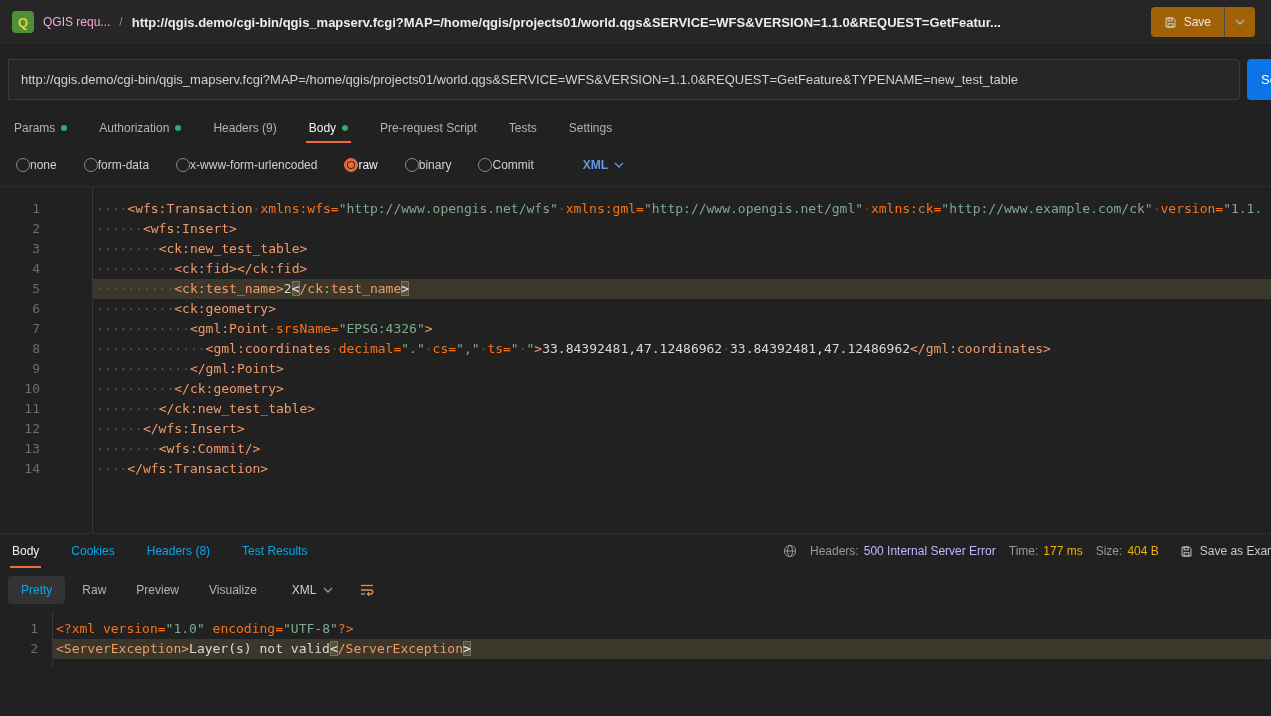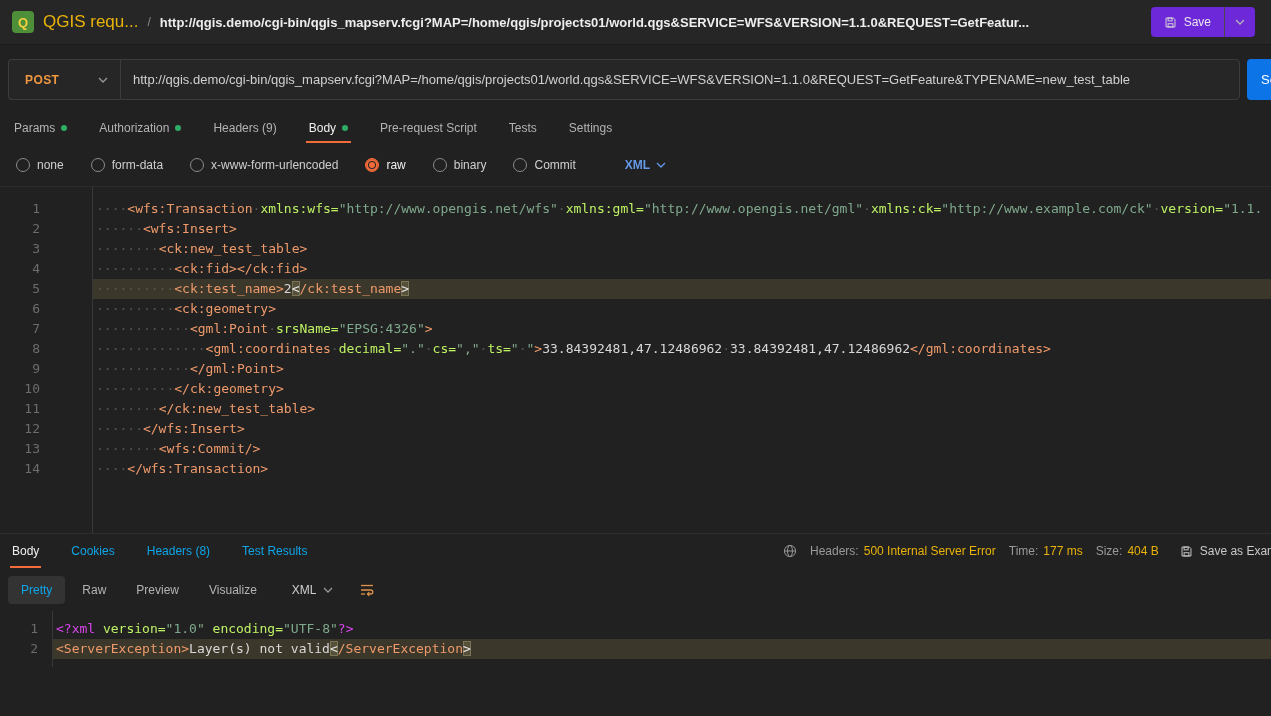--- a/index.html
+++ b/index.html
@@ -7,24 +7,24 @@
   body { font-family:"Liberation Sans", sans-serif; }
 
   .app { position:relative; width:1271px; height:716px; background:#212121; overflow:hidden; color:#cccccc; }
 
   
   .topbar { height:45px; background:#262626; border-bottom:1px solid #1b1b1b;
             display:flex; align-items:center; justify-content:space-between; padding:0 16px 0 12px; }
   .topbar-left { display:flex; align-items:center; gap:9px; min-width:0; flex:1; overflow:hidden; white-space:nowrap; }
   .qgis-icon { width:22px; height:22px; border-radius:4px; background:#4e8f3a; color:#f3d03e;
                font-weight:bold; font-size:13px; display:flex; align-items:center; justify-content:center; flex:none; }
-  .crumb { color:#eab308; font-size:17px; flex:none; }
+  .crumb { color:#f9a8d4; font-size:12px; flex:none; }
   .crumb-sep { color:#8a8a8a; font-size:12px; flex:none; }
   .title-url { color:#ededed; font-size:13px; font-weight:bold; overflow:hidden; white-space:nowrap; }
-  .save-split { display:flex; background:#6d28d9; border-radius:4px; overflow:hidden; flex:none; margin-left:20px; }
+  .save-split { display:flex; background:#a16207; border-radius:4px; overflow:hidden; flex:none; margin-left:20px; }
   .save-main { display:flex; align-items:center; gap:7px; background:transparent; border:none; color:#e8e8e8;
                font-size:12px; padding:8px 13px; cursor:pointer; font-family:inherit; }
   .save-caret { background:transparent; border:none; border-left:1px solid #4a4a4a; color:#b5b5b5; padding:0 10px; cursor:pointer; }
   .icon-svg { display:block; }
 
   
   .url-row { position:relative; display:flex; align-items:stretch; padding:14px 31px 13px 8px; height:68px; }
   .method-select { width:112px; background:#262626; border:1px solid #3c3c3c; border-right:none;
                    border-radius:4px 0 0 4px; display:flex; align-items:center; justify-content:space-between;
                    padding:0 12px 0 16px; cursor:pointer; flex:none; }
@@ -37,60 +37,60 @@
   
   .req-tabs { display:flex; align-items:center; height:30px; padding:0 8px; }
   .req-tab { position:relative; display:flex; align-items:center; gap:6px; padding:0 6px; margin-right:20px;
              height:100%; font-size:12px; color:#b3b3b3; cursor:pointer; white-space:nowrap; }
   .req-tab.active { color:#f0f0f0; }
   .req-tab.active::after { content:''; position:absolute; left:3px; right:3px; bottom:0; height:2px; background:#f26b3a; }
   .dot { width:6px; height:6px; border-radius:50%; background:#2fac66; flex:none; }
 
   
   .modes-row { display:flex; align-items:center; height:44px; padding:0 16px; border-bottom:1px solid #2c2c2c; }
-  .mode { display:flex; align-items:center; gap:7px; margin-right:27px; font-size:12px; color:#cfcfcf; cursor:pointer; white-space:nowrap; }
+  .mode { display:flex; align-items:center; gap:0; margin-right:27px; font-size:12px; color:#cfcfcf; cursor:pointer; white-space:nowrap; }
   .radio { width:14px; height:14px; border-radius:50%; border:1px solid #8a8a8a; background:transparent; flex:none; }
   .mode.selected .radio { border-color:#f26b3a; background:#f26b3a; box-shadow: inset 0 0 0 2px #f26b3a, inset 0 0 0 3px #262626; }
   .mode.selected .mode-label { color:#f0f0f0; }
   .lang-select { display:flex; align-items:center; gap:6px; color:#6499e9; font-size:12px; font-weight:bold; margin-left:22px; cursor:pointer; }
 
   
   .editor { position:relative; font-family:"DejaVu Sans Mono", monospace; font-size:13px; line-height:20px;
             white-space:pre; overflow:hidden; background:#212121; }
   #req-editor  { height:346px; padding-top:12px; }
   #req-editor::before  { content:''; position:absolute; left:92px; top:0; bottom:0; width:1px; background:#383838; }
   #resp-editor { height:105px; padding-top:8px; }
   #resp-editor::before { content:''; position:absolute; left:52px; top:0; height:56px; width:1px; background:#383838; }
   .code-row { display:flex; }
   .gutter-cell { flex:none; text-align:right; color:#6c6c6c; }
   #req-editor  .gutter-cell { width:92px; padding-right:52px; }
   #resp-editor .gutter-cell { width:52px; padding-right:14px; }
   .line-content { flex:1; padding-left:4px; }
   .code-row.hl .line-content { background:#3b372a; }
   .tk-tag  { color:#ef9a6b;margin-top:24px; }
-  .tk-attr { color:#bef264; }
+  .tk-attr { color:#f97316; }
   .tk-str  { color:#7fa98c; }
   .tk-txt  { color:#d8d8d8; }
-  .tk-meta { color:#d946ef; }
+  .tk-meta { color:#f97316; }
   .tk-ws   { color:#565656; }
   .tk-sp   { color:#d0d0d0; }
   .tk-match { color:#e8e8e8; background:#55503a; box-shadow: inset 0 0 0 1px #7a7355; }
 
   
   .resp-section { border-top:1px solid #2e2e2e; }
   .resp-header { position:relative; display:flex; align-items:center; height:34px; padding:0 8px; overflow:visible; }
   .resp-tabs { display:flex; align-items:center; height:100%; }
   .resp-tab { position:relative; height:100%; display:flex; align-items:center; padding:0 4px; margin-right:24px;
               font-size:12px; color:#0ea5e9; cursor:pointer; white-space:nowrap; }
   .resp-tab.active { color:#f0f0f0; }
   .resp-tab.active::after { content:''; position:absolute; left:2px; right:2px; bottom:0; height:2px; background:#f26b3a; }
   .resp-meta { position:absolute; left:783px; top:0; height:34px; display:flex; align-items:center; gap:13px;
                font-size:12px; color:#9a9a9a; white-space:nowrap; }
   .meta-pair { display:flex; gap:5px; }
-  .status-val { color:#eab308; }
+  .status-val { color:#c4b5fd; }
   .green-val  { color:#eab308; }
   .save-example { display:flex; align-items:center; gap:7px; color:#c9c9c9; cursor:pointer; margin-left:8px; }
 
   .resp-toolbar { display:flex; align-items:center; height:43px; padding:0 8px; }
   .view-tab { color:#b3b3b3; font-size:12px; padding:7px 13px; margin-right:4px; cursor:pointer; border-radius:4px; }
   .view-tab.pill { background:#333333; color:#0ea5e9; }
   .resp-lang { display:flex; align-items:center; gap:6px; color:#cfcfcf; font-size:12px; margin-left:18px; cursor:pointer; }
   .wrap-btn { margin-left:18px; width:32px; height:28px; border-radius:4px; display:flex; align-items:center;
               justify-content:center; background:transparent; border:none; color:#e0914a; cursor:pointer; }
 </style>
@@ -117,26 +117,20 @@
       </button>
       <button class="save-caret">
         <svg class="icon-svg" width="10" height="6" viewBox="0 0 10 6" fill="none" stroke="currentColor" stroke-width="1.3">
             <path d="M1 1l4 4 4-4"></path>
           </svg>
       </button>
     </div>
   </header>
 
   <div class="url-row">
-    <div class="method-select">
-      <span class="method-label">POST</span>
-      <svg class="icon-svg" width="10" height="6" viewBox="0 0 10 6" fill="none" stroke="#9a9a9a" stroke-width="1.3">
-          <path d="M1 1l4 4 4-4"></path>
-        </svg>
-    </div>
     <input class="url-input" type="text" value="http://qgis.demo/cgi-bin/qgis_mapserv.fcgi?MAP=/home/qgis/projects01/world.qgs&amp;SERVICE=WFS&amp;VERSION=1.1.0&amp;REQUEST=GetFeature&amp;TYPENAME=new_test_table" style="">
     <button class="send-btn">Send</button>
   </div>
 
   <nav class="req-tabs">
     <div class="req-tab">
       <span>Params</span>
       <span class="dot"></span>
     </div>
     <div class="req-tab">

